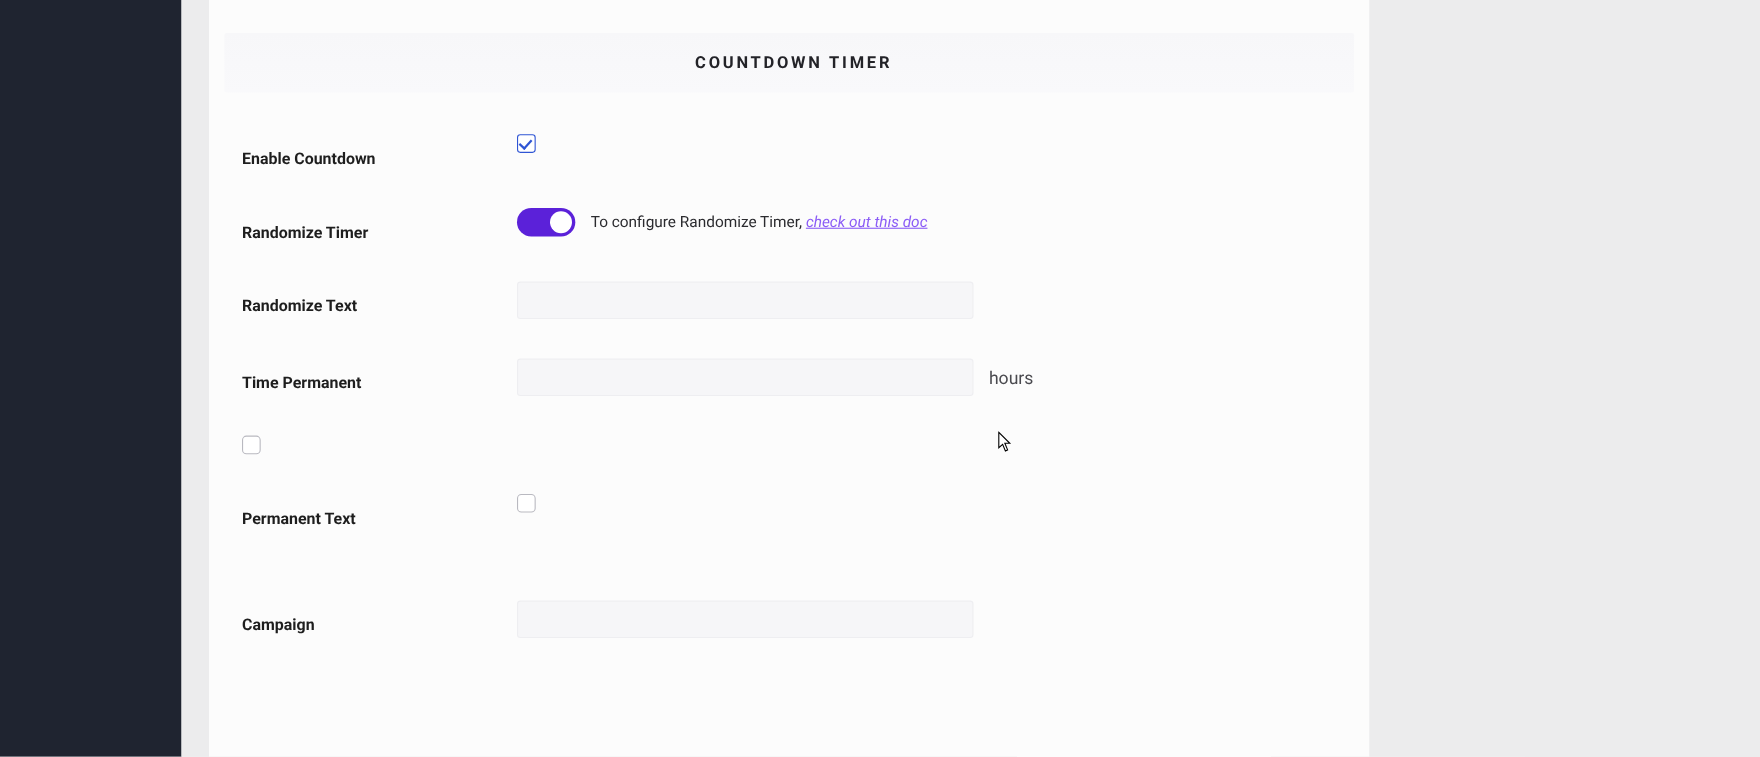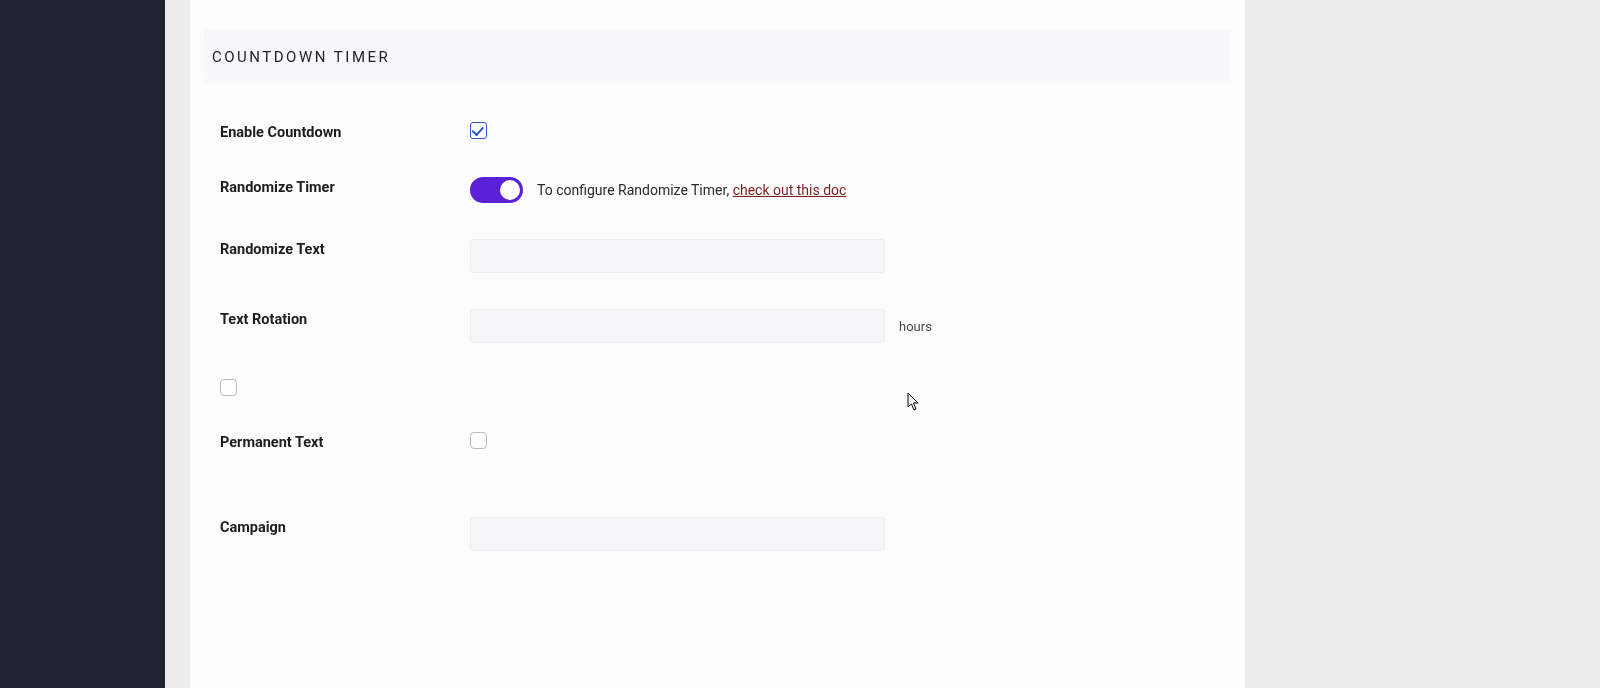--- a/index.html
+++ b/index.html
@@ -37,41 +37,43 @@
     background: #ececed;
   }
   .section-header {
     margin: 30px 14px 0 14px;
     padding: 18px 0 18px 0;
     background: linear-gradient(#f7f7f9,#f9f9fb);
     border-radius: 2px;
   }
   .section-header h2 {
     font-size: 15px;
-    font-weight: 400;
+    font-weight: 700;
     letter-spacing: 2.5px;
     color: #232328;
     text-transform: uppercase;
     padding-left: 8px;
+    text-align: center;
   }
   .fields {
     padding: 20px 30px 10px 30px;
   }
   .field-row {
     display: flex;
     align-items: flex-start;
     padding: 18px 0;
   }
   .field-label {
     width: 250px;
     flex-shrink: 0;
     font-weight: 700;
     font-size: 14.5px;
     color: #1e1e1e;
     padding-top: 2px;
+    margin-top: 12px;
   }
   .field-control {
     flex: 1;
     display: flex;
     align-items: center;
     gap: 14px;
   }
   
   .checkbox {
     width: 17px;
@@ -115,38 +117,39 @@
     width: 20px;
     height: 20px;
     background: #fff;
     border-radius: 50%;
   }
   .hint {
     font-size: 14px;
     color: #2b2b2f;
   }
   .hint a {
-    color: #7f1d1d;
+    color: #8b5cf6;
     text-decoration: underline;
     cursor: pointer;
+    font-style: italic;
   }
   
   .text-input {
     width: 415px;
     height: 34px;
     background: #f6f6f8;
     border: 1px solid #eeeef1;
     border-radius: 3px;
     padding: 6px 10px;
     font-size: 14px;
     color: #333;
     outline: none;
   }
   .suffix {
-    font-size: 13px;
+    font-size: 16px;
     color: #4a4a4f;
   }
   
   .cursor {
     position: absolute;
     left: 907px;
     top: 392px;
     pointer-events: none;
   }
 </style>
@@ -185,21 +188,21 @@
       </div>
 
       <div class="field-row">
         <div class="field-label">Randomize Text</div>
         <div class="field-control">
           <input type="text" class="text-input" value="" style="">
         </div>
       </div>
 
       <div class="field-row">
-        <div class="field-label">Text Rotation</div>
+        <div class="field-label">Time Permanent</div>
         <div class="field-control">
           <input type="text" class="text-input" value="" style="">
           <span class="suffix">hours</span>
         </div>
       </div>
 
       <div class="field-row">
         <div class="field-control">
           <span class="checkbox neutral"></span>
         </div>

